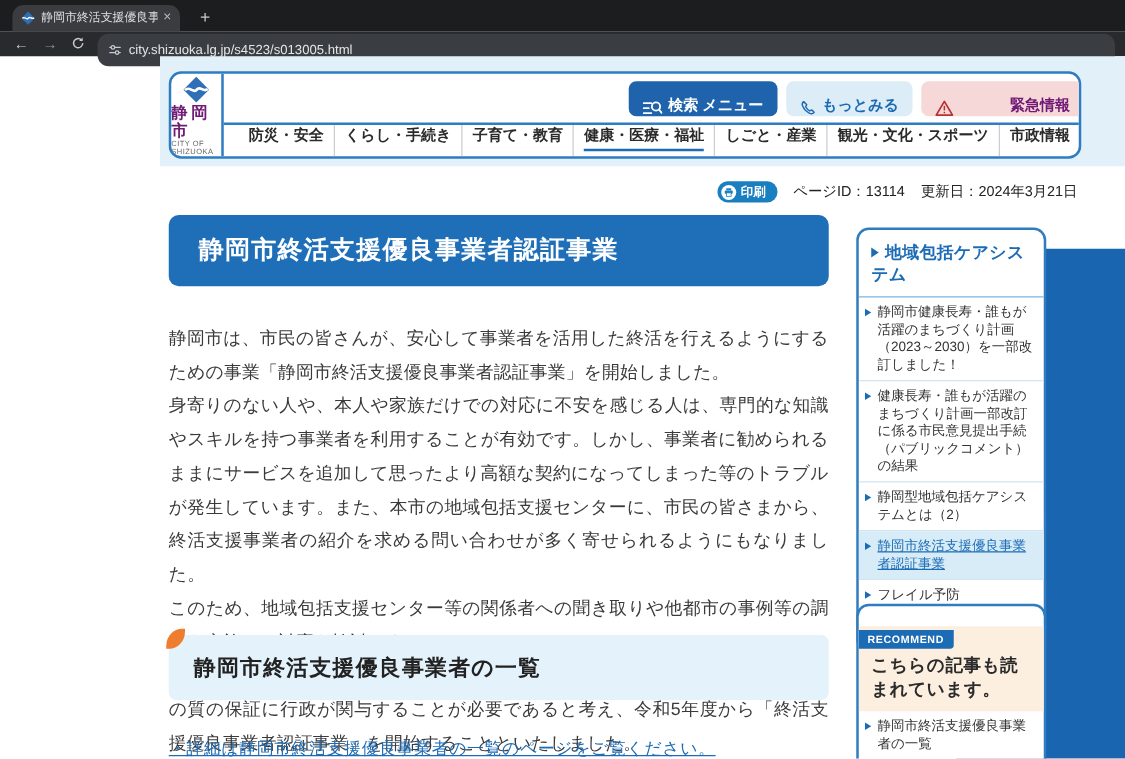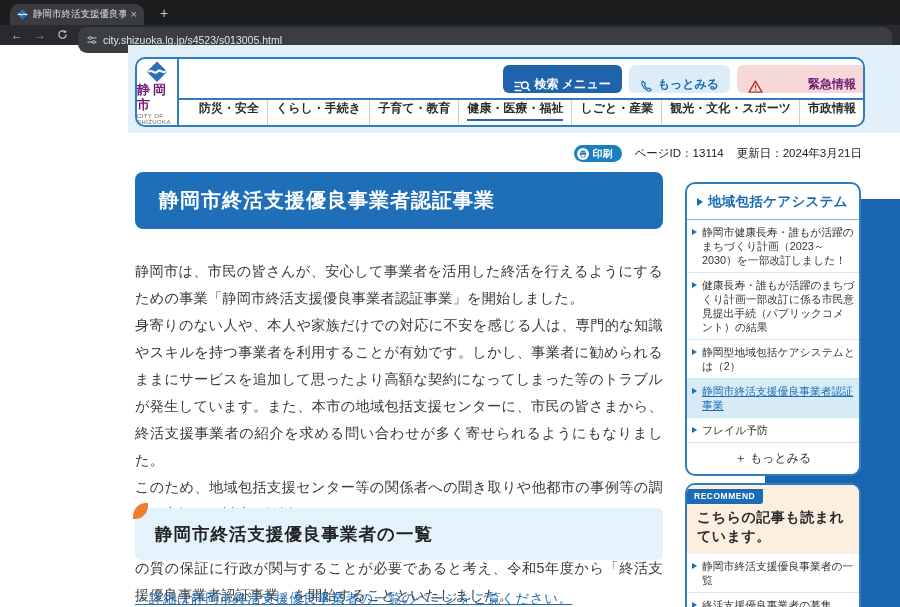--- a/index.html
+++ b/index.html
@@ -52,31 +52,31 @@
   
   .page-title { position:absolute; left:135px; top:172px; width:528px; height:57px; background:#1e6fb8; border-radius:8px; color:#fff; font-size:20px; font-weight:bold; line-height:57px; padding-left:24px; letter-spacing:1px; }
   .body-text { position:absolute; left:135px; top:258px; width:528px; font-size:14.2px; line-height:27px; color:#3a3a3a; letter-spacing:0.2px; text-align:justify; }
   .body-text p { margin:0; }
   .section-box { position:absolute; left:135px; top:508px; width:528px; height:52px; background:#e4f2fb; border-radius:6px; }
   .section-corner { position:absolute; left:-2px; top:-5px; width:15px; height:16px; background:#ee7d2f; border-radius:85% 0 85% 0; }
   .section-title { font-size:17.5px; font-weight:bold; color:#222; line-height:52px; padding-left:20px; letter-spacing:1px; }
   .detail-link { position:absolute; left:135px; top:580px; font-size:13.5px; color:#1c6cb5; text-decoration:underline; letter-spacing:0.5px; cursor:pointer;margin-top:10px; }
 
   
-  .side-card { position:absolute; left:685px; width:176px; background:#fff; border:2px solid #2f7cc0; border-radius:10px; overflow:hidden; }
+  .side-card { position:absolute; left:685px; width:152px; background:#fff; border:2px solid #2f7cc0; border-radius:10px; overflow:hidden; }
   .side-card.cat { top:182px; }
   .side-card.rec { top:483px; height:220px; }
   .side-head { padding:9px 8px 8px 10px; font-size:13.5px; font-weight:bold; color:#1c6cb5; border-bottom:1px solid #7fb4dd; letter-spacing:0.3px; }
   .tri { display:inline-block; width:0; height:0; border-left:6px solid #1c6cb5; border-top:4px solid transparent; border-bottom:4px solid transparent; margin-right:5px; }
   .side-item { position:relative; padding:5px 4px 5px 15px; font-size:10.8px; line-height:14px; color:#333; border-bottom:1px solid #cfe5f4; cursor:pointer; }
   .side-item .tri-s { position:absolute; left:5px; top:9px; width:0; height:0; border-left:5px solid #1c6cb5; border-top:3.5px solid transparent; border-bottom:3.5px solid transparent; }
   .side-item.active { background:#d8ecf8; }
   .side-item.active .side-label { color:#1c6cb5; text-decoration:underline; }
   .side-more { padding:7px 4px; text-align:center; font-size:12px; color:#333; cursor:pointer; }
-  .rec-head { background:#fcefe0; padding:0 0 8px 0; }
+  .rec-head { background:#fcefe0; padding:0 0 8px 0;margin-top:16px; }
   .rec-badge { display:inline-block; background:#1c6cb5; color:#fff; font-size:8.5px; font-weight:bold; letter-spacing:0.5px; padding:2.5px 8px 2.5px 7px; border-radius:0 0 3px 0; }
   .rec-title { font-size:14px; font-weight:bold; color:#2b2b2b; line-height:19px; padding:4px 10px 0 10px; letter-spacing:0.5px; }
 </style>
 </head>
 <body>
 
 <div class="stage">
 
   <div class="tabbar">
     <div class="tab">

